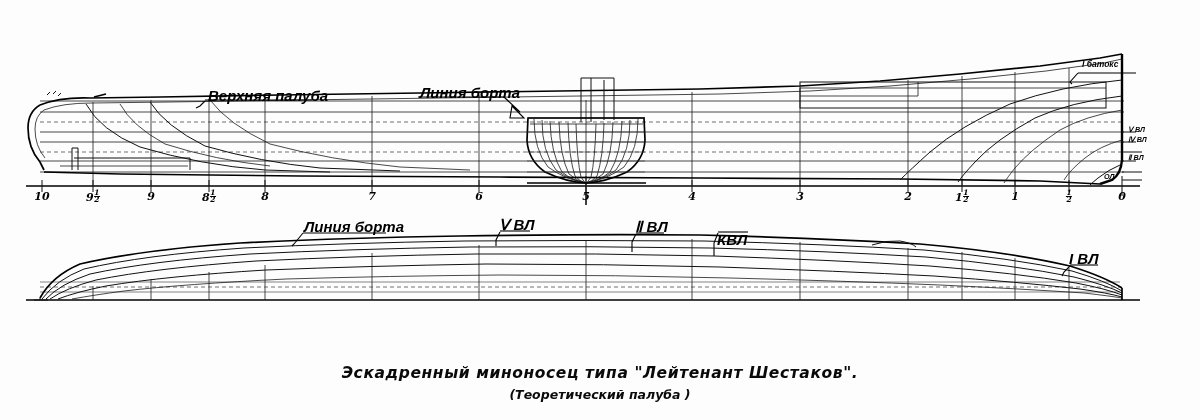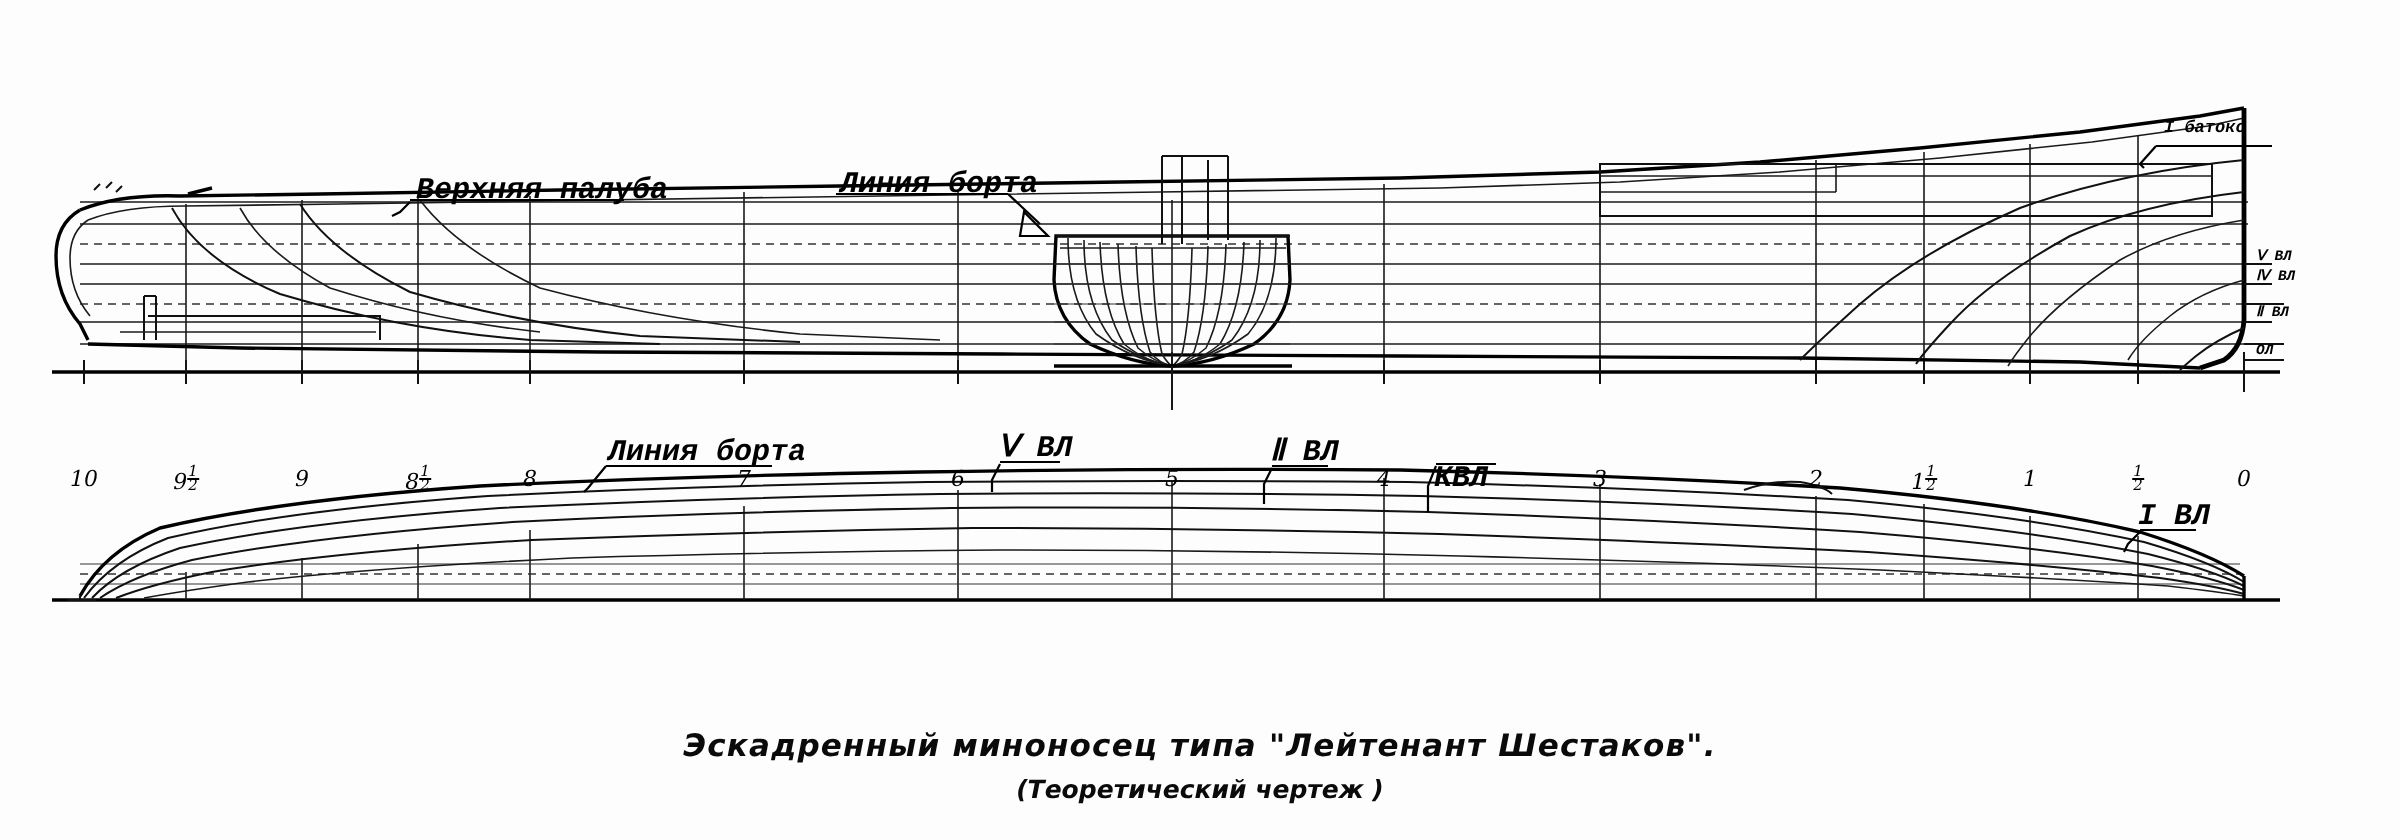--- a/index.html
+++ b/index.html
@@ -55,40 +55,39 @@
     font-family: "DejaVu Sans", sans-serif;
     font-size: 12.5px;
     font-weight: bold;
     font-style: italic;
     color: #0a0a0a;
     margin-top: 5px;
     white-space: nowrap;
   }
   .anno {
     position: absolute;
-    font-family: Liberation Mono, monospace;
+    font-family: Liberation Sans, sans-serif;
     font-style: italic;
     font-weight: bold;
     color: #000;
     white-space: nowrap;
     line-height: 1;
   }
   .anno-11 { font-size: 15px; }
   .anno-9  { font-size: 8.5px; }
   .anno-8  { font-size: 7.2px; }
   .stn {
     position: absolute;
     font-family: "DejaVu Serif", serif;
     font-style: italic;
-    font-weight: normal;
+    font-weight: bold;
     font-size: 11px;
     color: #000;
     white-space: nowrap;
     transform: translateX(-50%);
-    margin-top: 43px;
   }
   .frac {
     display: inline-block;
     vertical-align: -0.15em;
     font-size: 7.5px;
     line-height: 0.85;
     text-align: center;
   }
   .frac span { display: block; }
   .frac .num { border-bottom: 1px solid #000; padding: 0 0.5px; }
@@ -332,21 +331,21 @@
 
   <div class="anno anno-11" style="left:635px; top:219px;">Ⅱ ВЛ</div>
 
   <div class="anno anno-11" style="left:717px; top:232px;">КВЛ</div>
 
   <div class="anno anno-11" style="left:1069px; top:251px;text-align:right;">I ВЛ</div>
 
   <div class="anno anno-8" style="left:1128px; top:126px;">Ⅴ ВЛ</div>
   <div class="anno anno-8" style="left:1128px; top:136px;">Ⅳ ВЛ</div>
   <div class="anno anno-8" style="left:1128px; top:154px;">Ⅱ ВЛ</div>
-  <div class="anno anno-8" style="left:1128px; top:173px;">ОЛ</div>
+  <div class="anno anno-8" style="left:1104px; top:173px;">ОЛ</div>
 
   <div id="station-labels">
       <div class="stn" style="left: 42px; top: 190px;">10</div>
       <div class="stn" style="left: 93px; top: 190px;">9<span class="frac"><span class="num">1</span><span>2</span></span></div>
       <div class="stn" style="left: 151px; top: 190px;">9</div>
       <div class="stn" style="left: 209px; top: 190px;">8<span class="frac"><span class="num">1</span><span>2</span></span></div>
       <div class="stn" style="left: 265px; top: 190px;">8</div>
       <div class="stn" style="left: 372px; top: 190px;">7</div>
       <div class="stn" style="left: 479px; top: 190px;">6</div>
       <div class="stn" style="left: 586px; top: 190px;">5</div>
@@ -354,16 +353,16 @@
       <div class="stn" style="left: 800px; top: 190px;">3</div>
       <div class="stn" style="left: 908px; top: 190px;">2</div>
       <div class="stn" style="left: 962px; top: 190px;">1<span class="frac"><span class="num">1</span><span>2</span></span></div>
       <div class="stn" style="left: 1015px; top: 190px;">1</div>
       <div class="stn" style="left: 1069px; top: 190px;"><span class="frac"><span class="num">1</span><span>2</span></span></div>
       <div class="stn" style="left: 1122px; top: 190px;">0</div>
     </div>
 
   <div class="caption-wrap">
     <div class="caption-main">Эскадренный миноносец типа "Лейтенант Шестаков".</div>
-    <div class="caption-sub">(Теоретический чертеж )</div>
+    <div class="caption-sub">(Теоретический палуба )</div>
   </div>
 
 </div>
 
 </body></html>

